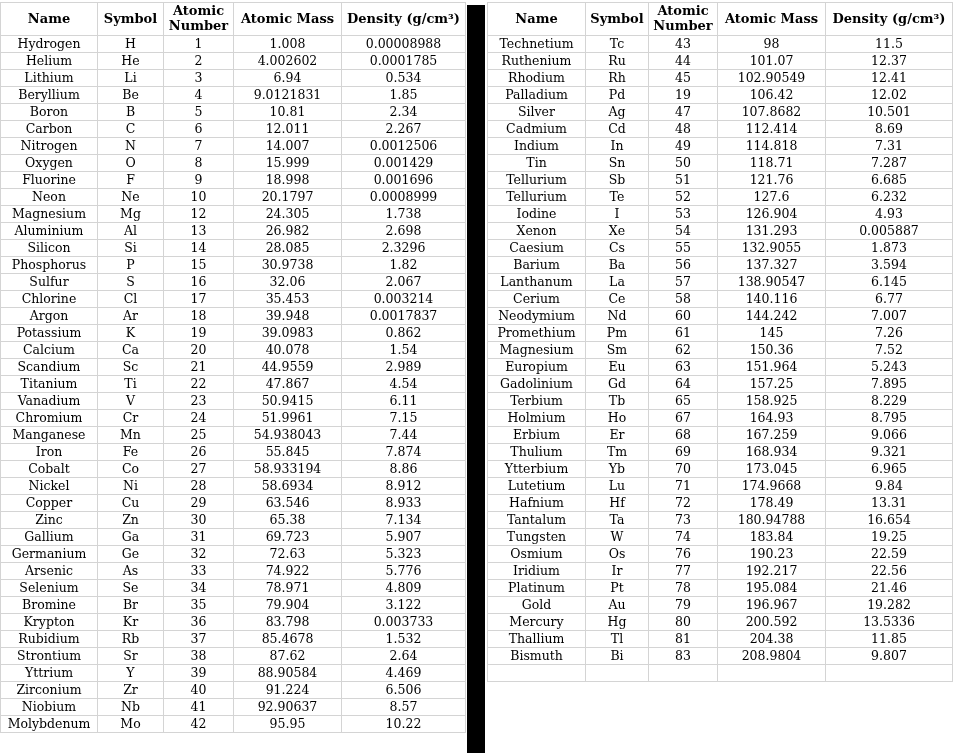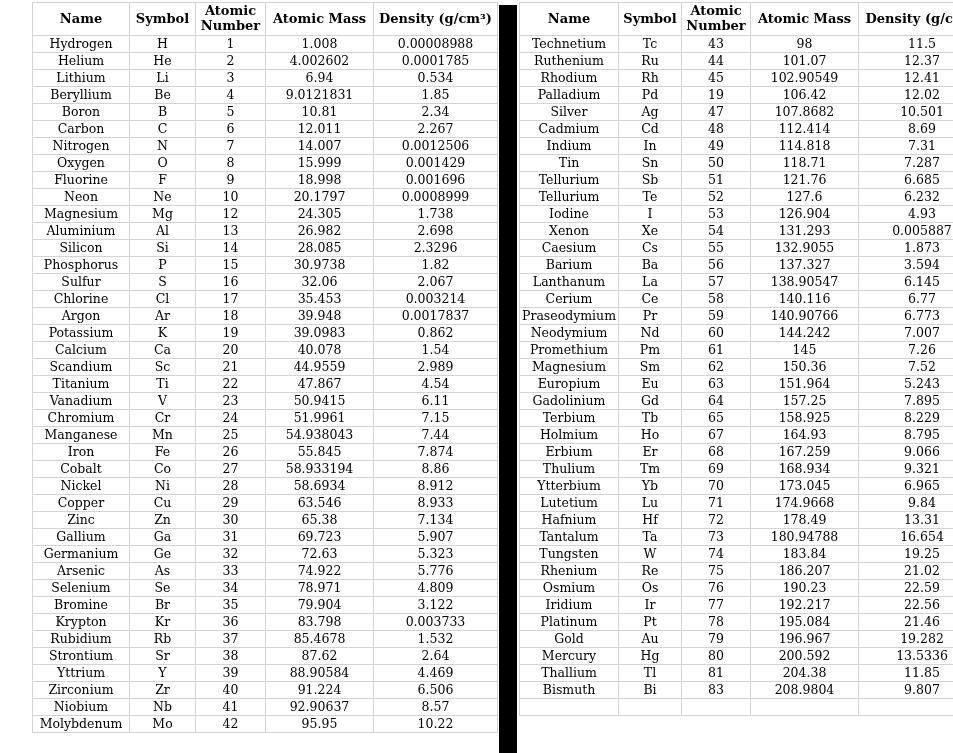--- a/index.html
+++ b/index.html
@@ -9,21 +9,20 @@
     overflow: hidden;
     font-family: "DejaVu Serif", "Liberation Serif", serif;
     color: #000000;
   }
   .wrap {
     display: flex;
     align-items: flex-start;
     width: 953px; height: 753px;
     padding-top: 2px;
     box-sizing: border-box;
-    padding-left: 32px;
   }
   table.tbl {
     border-collapse: collapse;
     table-layout: fixed;
     flex: 0 0 auto;
   }
   .tbl th, .tbl td {
     border: 1px solid #d4d4d4;
     text-align: center;
     vertical-align: middle;
@@ -492,27 +491,20 @@
           <td>6.145</td>
         </tr>
         <tr>
           <td>Cerium</td>
           <td>Ce</td>
           <td>58</td>
           <td>140.116</td>
           <td>6.77</td>
         </tr>
         <tr>
-          <td>Praseodymium</td>
-          <td>Pr</td>
-          <td>59</td>
-          <td>140.90766</td>
-          <td>6.773</td>
-        </tr>
-        <tr>
           <td>Neodymium</td>
           <td>Nd</td>
           <td>60</td>
           <td>144.242</td>
           <td>7.007</td>
         </tr>
         <tr>
           <td>Promethium</td>
           <td>Pm</td>
           <td>61</td>
@@ -595,27 +587,20 @@
           <td>73</td>
           <td>180.94788</td>
           <td>16.654</td>
         </tr>
         <tr>
           <td>Tungsten</td>
           <td>W</td>
           <td>74</td>
           <td>183.84</td>
           <td>19.25</td>
-        </tr>
-        <tr>
-          <td>Rhenium</td>
-          <td>Re</td>
-          <td>75</td>
-          <td>186.207</td>
-          <td>21.02</td>
         </tr>
         <tr>
           <td>Osmium</td>
           <td>Os</td>
           <td>76</td>
           <td>190.23</td>
           <td>22.59</td>
         </tr>
         <tr>
           <td>Iridium</td>

